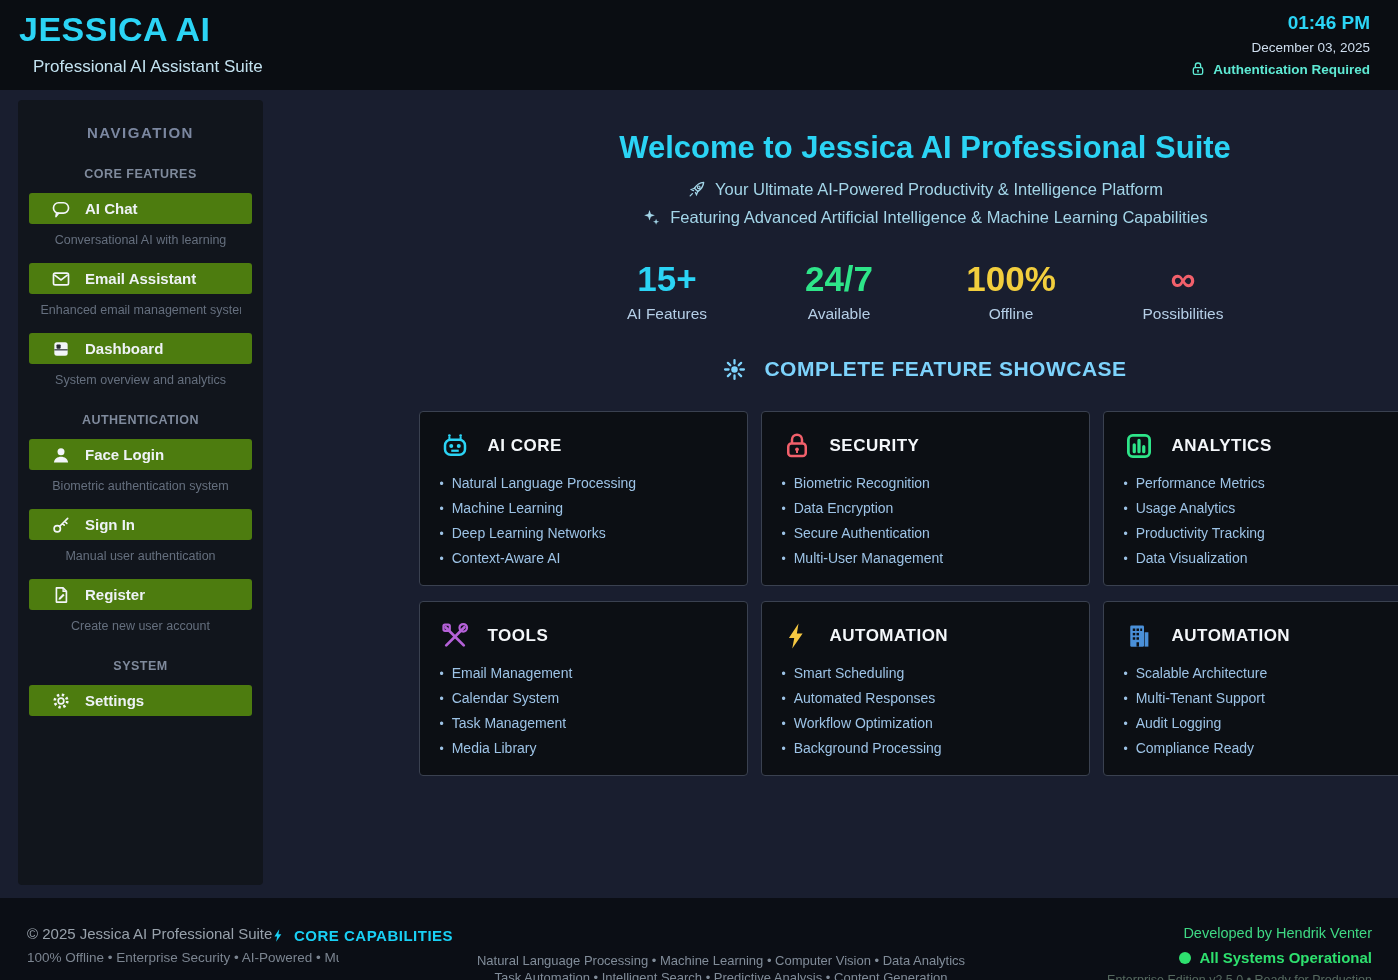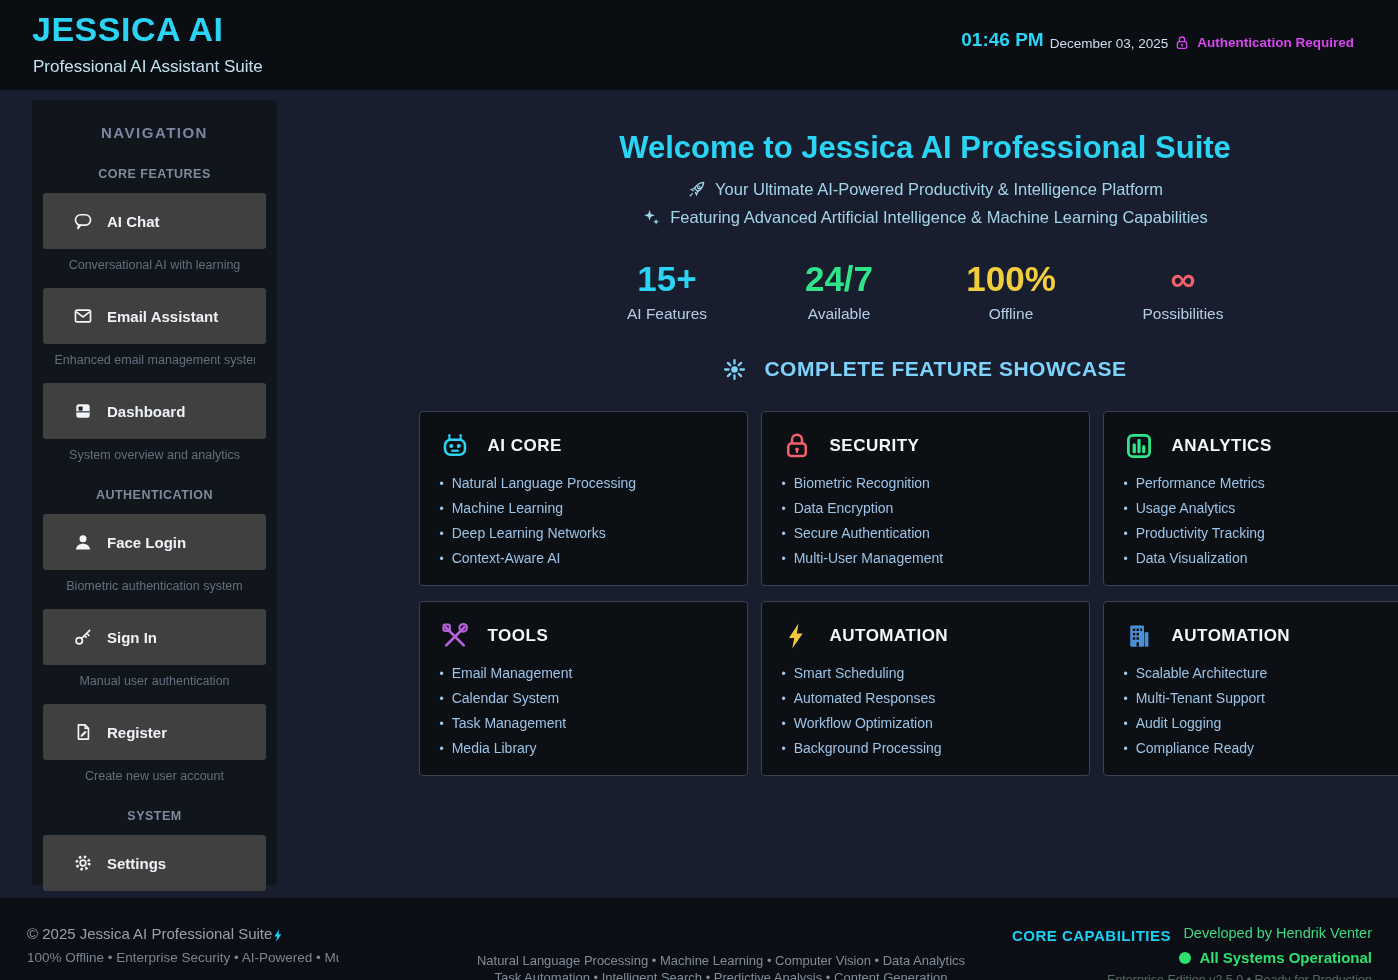--- a/index.html
+++ b/index.html
@@ -1,37 +1,37 @@
 <!DOCTYPE html>
 <html><head>
 <meta charset="utf-8">
 <style>
   html,body{margin:0;padding:0;background:#000;}
   .canvas{position:relative;width:1398px;height:980px;overflow:hidden;
           background:#191e2f;font-family:"Liberation Sans",sans-serif;}
 
   
   .header{position:absolute;left:0;top:0;width:1398px;height:90px;background:#0a0d12;}
-  .app-title{position:absolute;left:32px;top:10px;font-size:34px;font-weight:bold;
+  .app-title{position:absolute;left:19px;top:10px;font-size:34px;font-weight:bold;
              color:#2bd4f5;letter-spacing:.5px;}
   .app-sub{position:absolute;left:33px;top:57px;font-size:17px;color:#c3e2f0;}
-  .header-right{position:absolute;right:44px;top:12px;display:flex;flex-direction:row;
+  .header-right{position:absolute;right:28px;top:12px;display:flex;flex-direction:column;
                 align-items:flex-end;gap:6px;}
   .clock{font-size:19px;font-weight:bold;color:#2bd4f5;}
   .date{font-size:13.5px;color:#cfdeee;}
-  .auth-badge{display:flex;gap:7px;font-size:13.5px;font-weight:bold;color:#d946ef;margin-top:23px;}
+  .auth-badge{display:flex;align-items:center;gap:7px;font-size:13.5px;font-weight:bold;color:#5eead4;}
 
   
-  .sidebar{position:absolute;left:32px;top:100px;width:245px;height:785px;
+  .sidebar{position:absolute;left:18px;top:100px;width:245px;height:785px;
            background:#11151c;border-radius:4px;padding-top:24px;box-sizing:border-box;}
   .nav-title{text-align:center;font-size:15px;font-weight:bold;color:#7b87a0;letter-spacing:1.5px;}
   .sec-label{text-align:center;font-size:12.5px;font-weight:bold;color:#7f8a9c;
              letter-spacing:.5px;margin-top:26px;margin-bottom:12px;}
-  .nav-btn{margin:0 11px 0 11px;height:56px;background:#404040;border-radius:3px;
-           display:flex;align-items:center;gap:14px;padding-left:30px;cursor:pointer;}
+  .nav-btn{margin:0 11px 0 11px;height:31px;background:#4d7c0f;border-radius:3px;
+           display:flex;align-items:center;gap:14px;padding-left:22px;cursor:pointer;}
   .nav-btn .lbl{font-size:15px;font-weight:bold;color:#eef2f6;}
   .nav-desc{margin:9px auto 16px auto;max-width:200px;overflow:hidden;white-space:nowrap;
             text-align:center;font-size:12.5px;color:#656f7e;}
   .icon{display:inline-flex;align-items:center;justify-content:center;line-height:0;}
   .nav-btn .icon{color:#f2f5f8;}
 
   
   .main{position:absolute;left:280px;top:90px;width:1290px;text-align:center;}
   .welcome{margin-top:40px;font-size:31px;font-weight:bold;color:#2bd4f5;}
   .tagline{margin-top:14px;font-size:16.5px;color:#a3d5e8;display:flex;
@@ -55,21 +55,21 @@
 
   
   .footer{position:absolute;left:0;top:898px;width:1398px;height:120px;background:#0b0e15;}
   .f-left{position:absolute;left:27px;top:27px;}
   .f-copy{font-size:15px;color:#98a1ab;}
   .f-tags{margin-top:8px;font-size:13.5px;color:#7b8490;width:312px;
           overflow:hidden;white-space:nowrap;}
   .f-center{position:absolute;left:50%;transform:translateX(-50%);top:29px;text-align:center;
             width:900px;margin-left:22px;}
   .f-cap-title{font-size:15px;font-weight:bold;color:#19d0f5;letter-spacing:.5px;
-               display:flex;justify-content:space-between;align-items:center;gap:8px;}
+               display:flex;justify-content:flex-start;align-items:center;gap:8px;}
   .f-cap-line{margin-top:9px;font-size:13px;color:#818c99;}
   .f-cap-line2{margin-top:2px;font-size:13px;color:#818c99;}
   .f-right{position:absolute;right:26px;top:27px;text-align:right;}
   .f-dev{font-size:14.5px;color:#3fd984;}
   .f-status{margin-top:8px;display:flex;justify-content:flex-end;align-items:center;gap:8px;
             font-size:15px;font-weight:bold;color:#2ee06e;}
   .dot{width:12px;height:12px;border-radius:50%;background:#2ee06e;display:inline-block;}
   .f-edition{margin-top:7px;font-size:12.5px;color:#55695f;}
 </style>
 </head>

